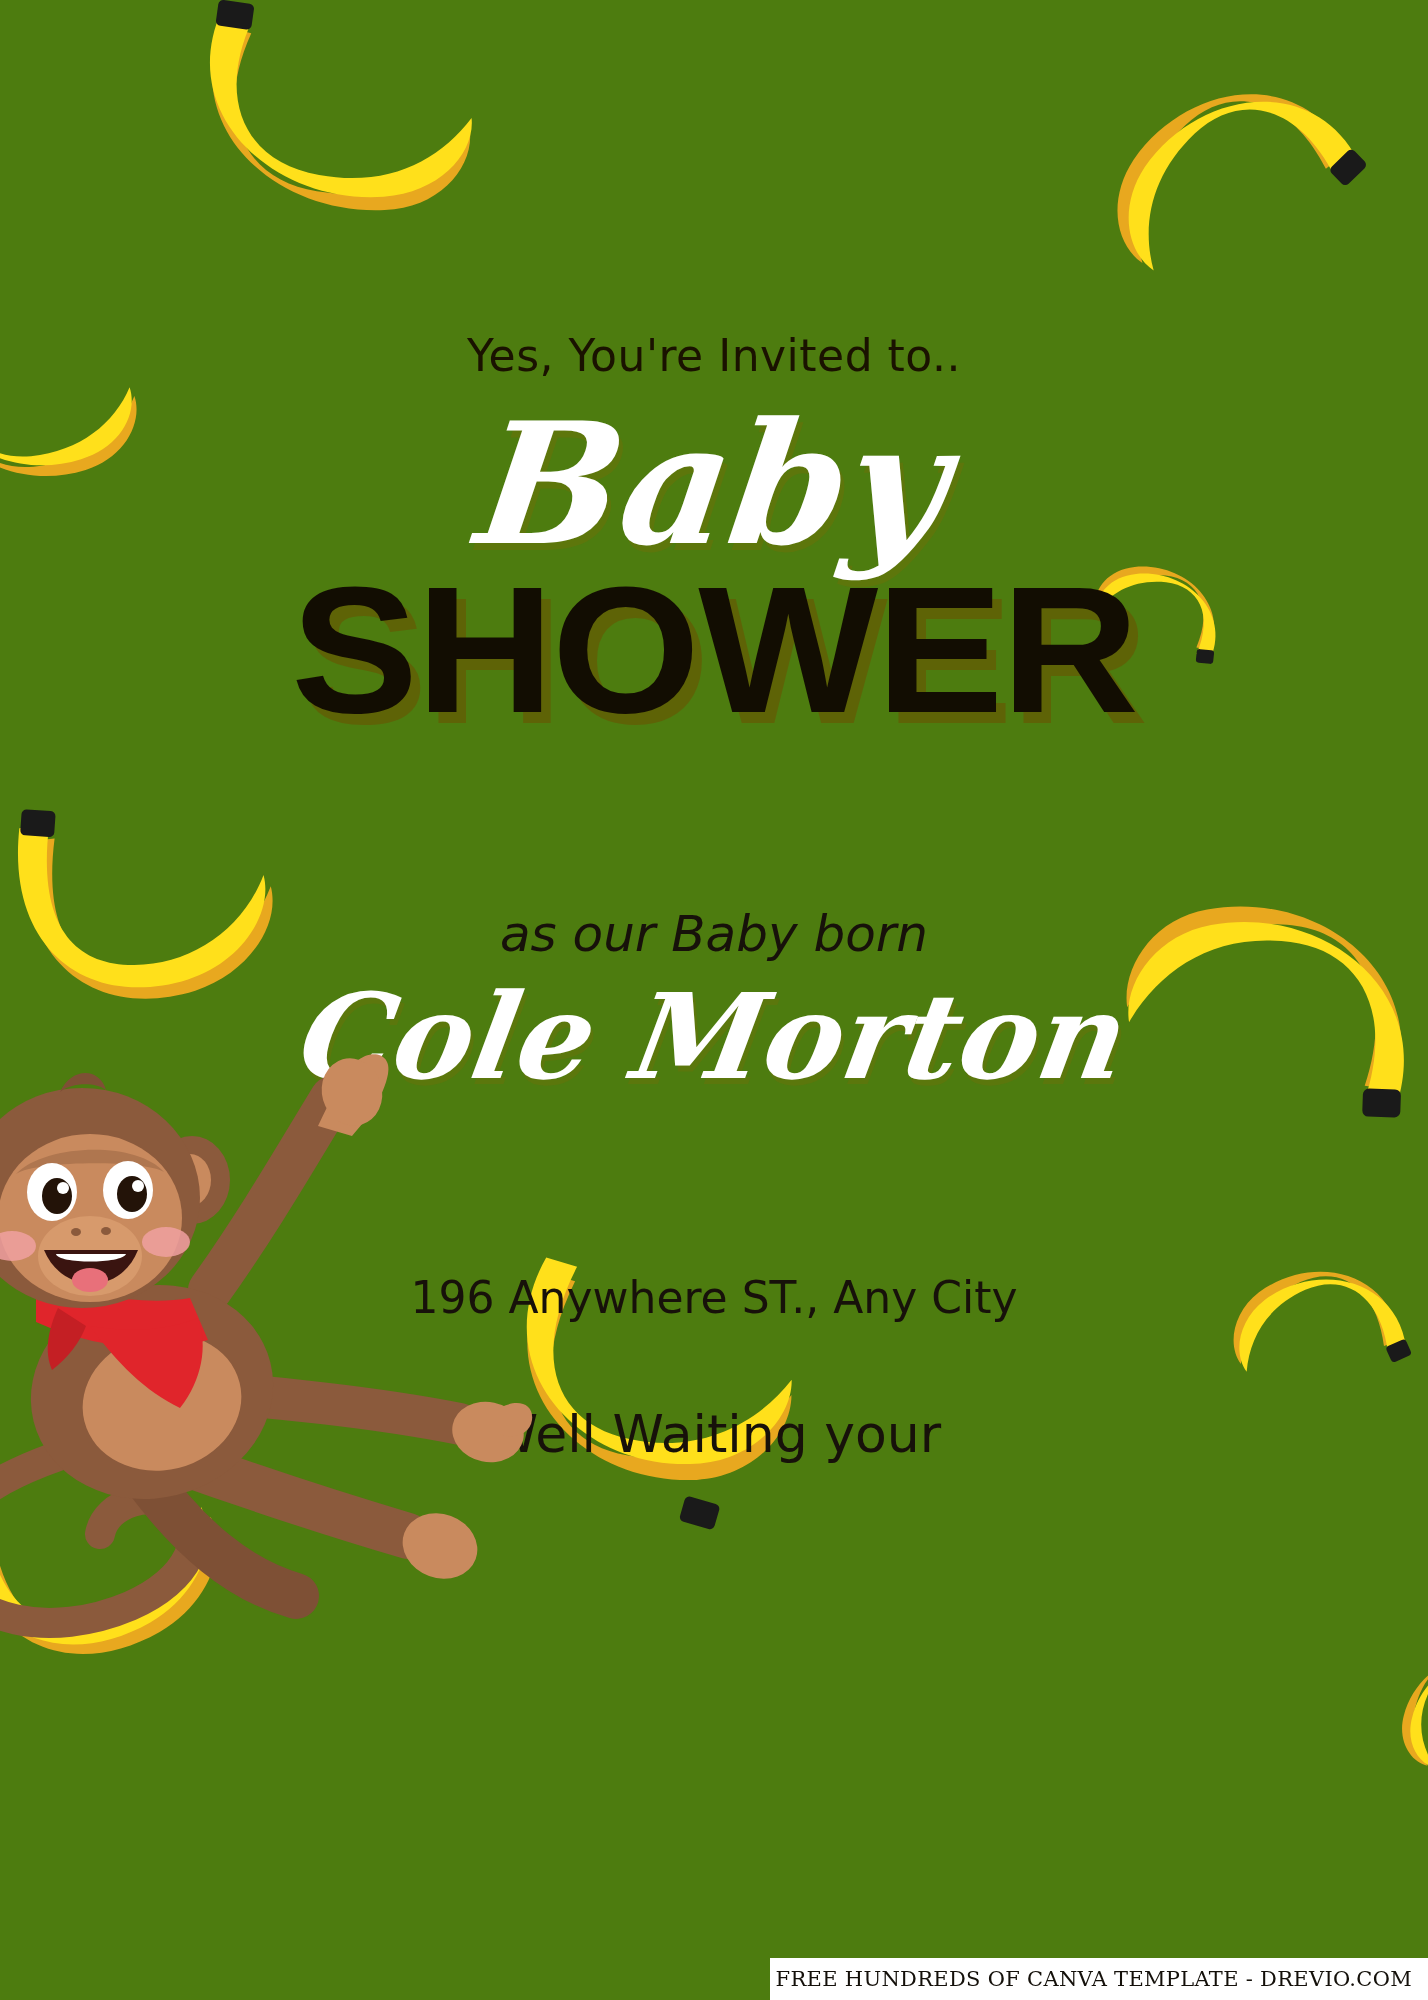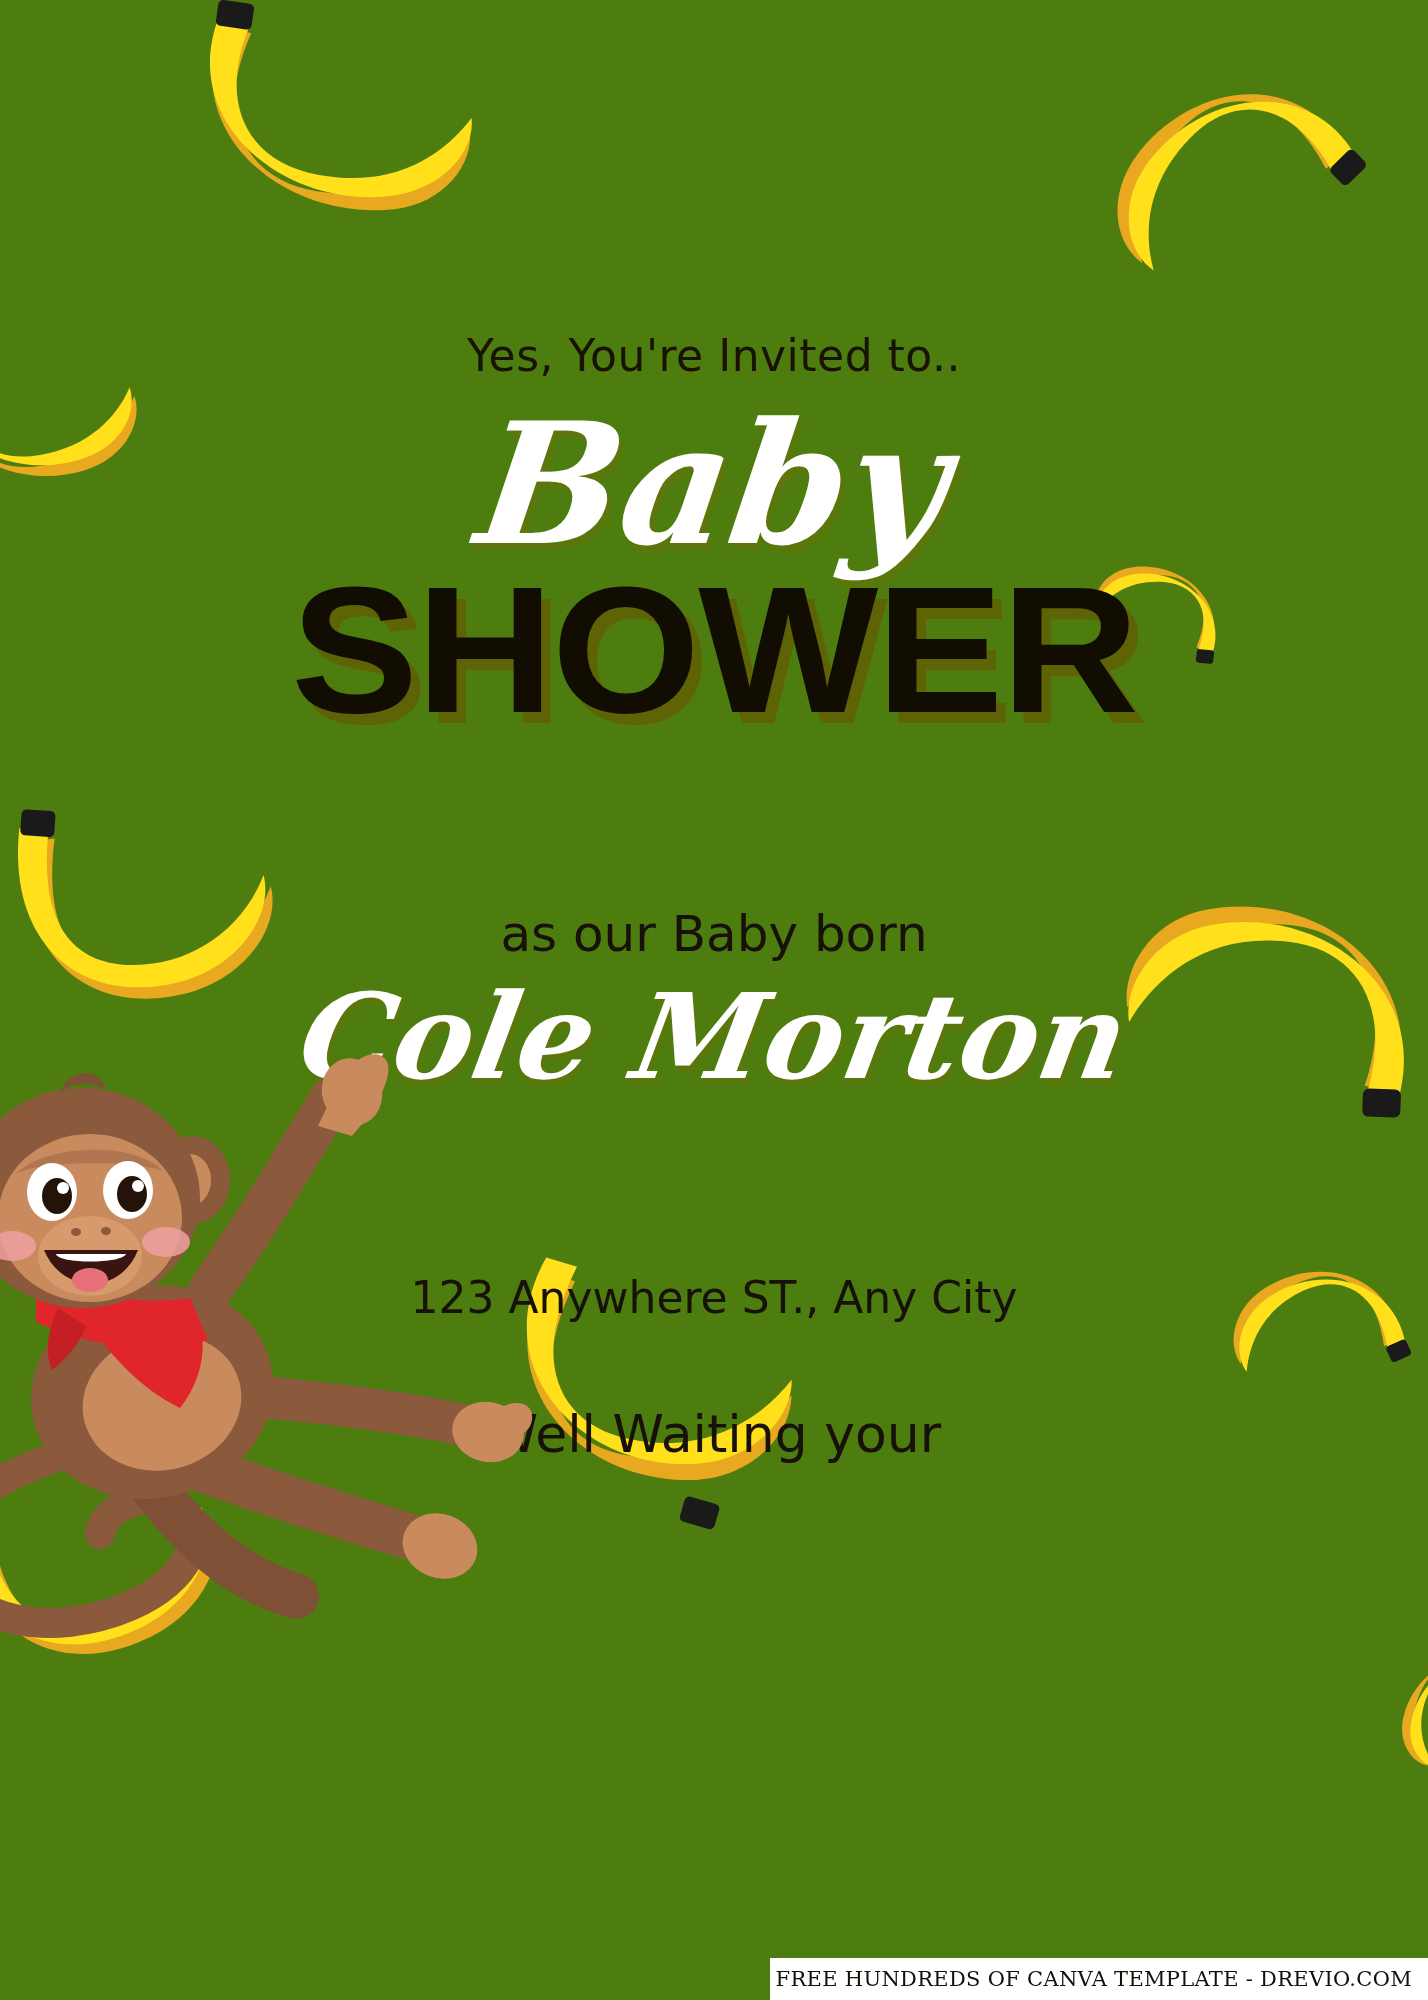--- a/index.html
+++ b/index.html
@@ -38,21 +38,21 @@
   .t-shower{
     position:absolute;left:0;right:0;top:560px;
     font-family:"Liberation Sans","DejaVu Sans",sans-serif;
     font-weight:700;font-size:180px;line-height:1;
     color:#120D02;letter-spacing:-2px;
     transform:scaleX(1.06);
     text-shadow:9px 11px 0 rgba(110,78,0,.55);
   }
   .t-asour{
     position:absolute;left:0;right:0;top:905px;
-    font-size:50px;color:#17110A;font-weight:400;
+    font-size:50px;color:#17110A;font-weight:400;font-style:italic;
   }
   .t-name{
     position:absolute;left:0;right:0;top:975px;
     font-family:"DejaVu Serif","Liberation Serif",serif;
     font-style:italic;font-weight:700;
     font-size:118px;color:#FFFFFF;line-height:1.05;
     text-shadow:4px 6px 0 rgba(150,100,0,.20);
     transform:skewX(-10deg);
   }
   .t-date{
@@ -164,21 +164,21 @@
       <path d="M18 22 C 14 108, 108 146, 182 110 C 222 92, 236 52, 222 26 C 210 70, 180 104, 130 116 C 78 128, 38 92, 42 20 Z" fill="#FFE01B"></path>
     </svg>
   </div>
 
   <div class="textwrap">
     <div class="t-invited">Yes, You're Invited to..</div>
     <div class="t-baby">Baby</div>
     <div class="t-shower">SHOWER</div>
     <div class="t-asour">as our Baby born</div>
     <div class="t-name">Cole Morton</div>
-    <div class="t-addr">123 Anywhere ST., Any City</div>
+    <div class="t-addr">196 Anywhere ST., Any City</div>
     <div class="t-wait">
       <div>Well Waiting your</div>
     </div>
   </div>
 
   <div id="monkey">
     <svg width="760" height="620" viewBox="0 0 760 620">
 
       <path d="M170 400 C 60 430, -10 470, 10 530 C 26 580, 110 600, 190 566 C 250 540, 268 494, 240 470 C 214 448, 166 462, 160 494" fill="none" stroke="#8B5A3C" stroke-width="30" stroke-linecap="round"></path>
 

